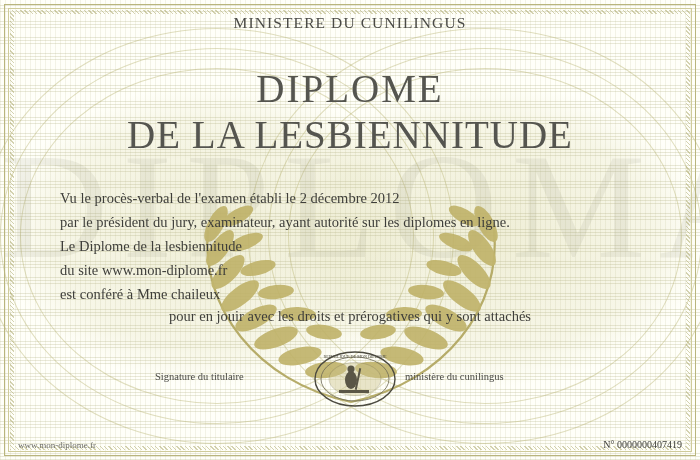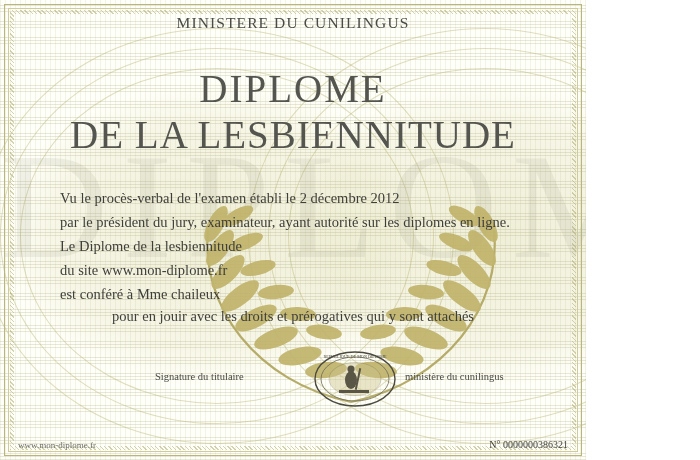--- a/index.html
+++ b/index.html
@@ -2,21 +2,21 @@
 <html><head>
 <meta charset="utf-8">
 <style>
   html, body {
     margin: 0;
     padding: 0;
     background: #ffffff;
   }
   #page {
     position: relative;
-    width: 586px;
+    width: 700px;
     height: 460px;
     overflow: hidden;
     background: #fdfdf6;
     font-family: "Liberation Serif", serif;
   }
 
   
   .bg-wash {
     position: absolute;
     inset: 0;
@@ -273,14 +273,14 @@
       <path d="M26 40 h30 v3 h-30 z"></path>
     </g>
     <text x="42" y="8" text-anchor="middle" font-size="4.2" fill="#4c4a40" font-family="Liberation Serif, serif">REPUBLIQUE DE MON DIPLOME</text>
   </svg>
 
   <div class="frame-band"></div>
   <div class="frame-outer"></div>
   <div class="frame-inner"></div>
 
   <div class="url">www.mon-diplome.fr</div>
-  <div class="serial">N° 0000000386321</div>
+  <div class="serial">N° 0000000407419</div>
 </div>
 
 </body></html>

